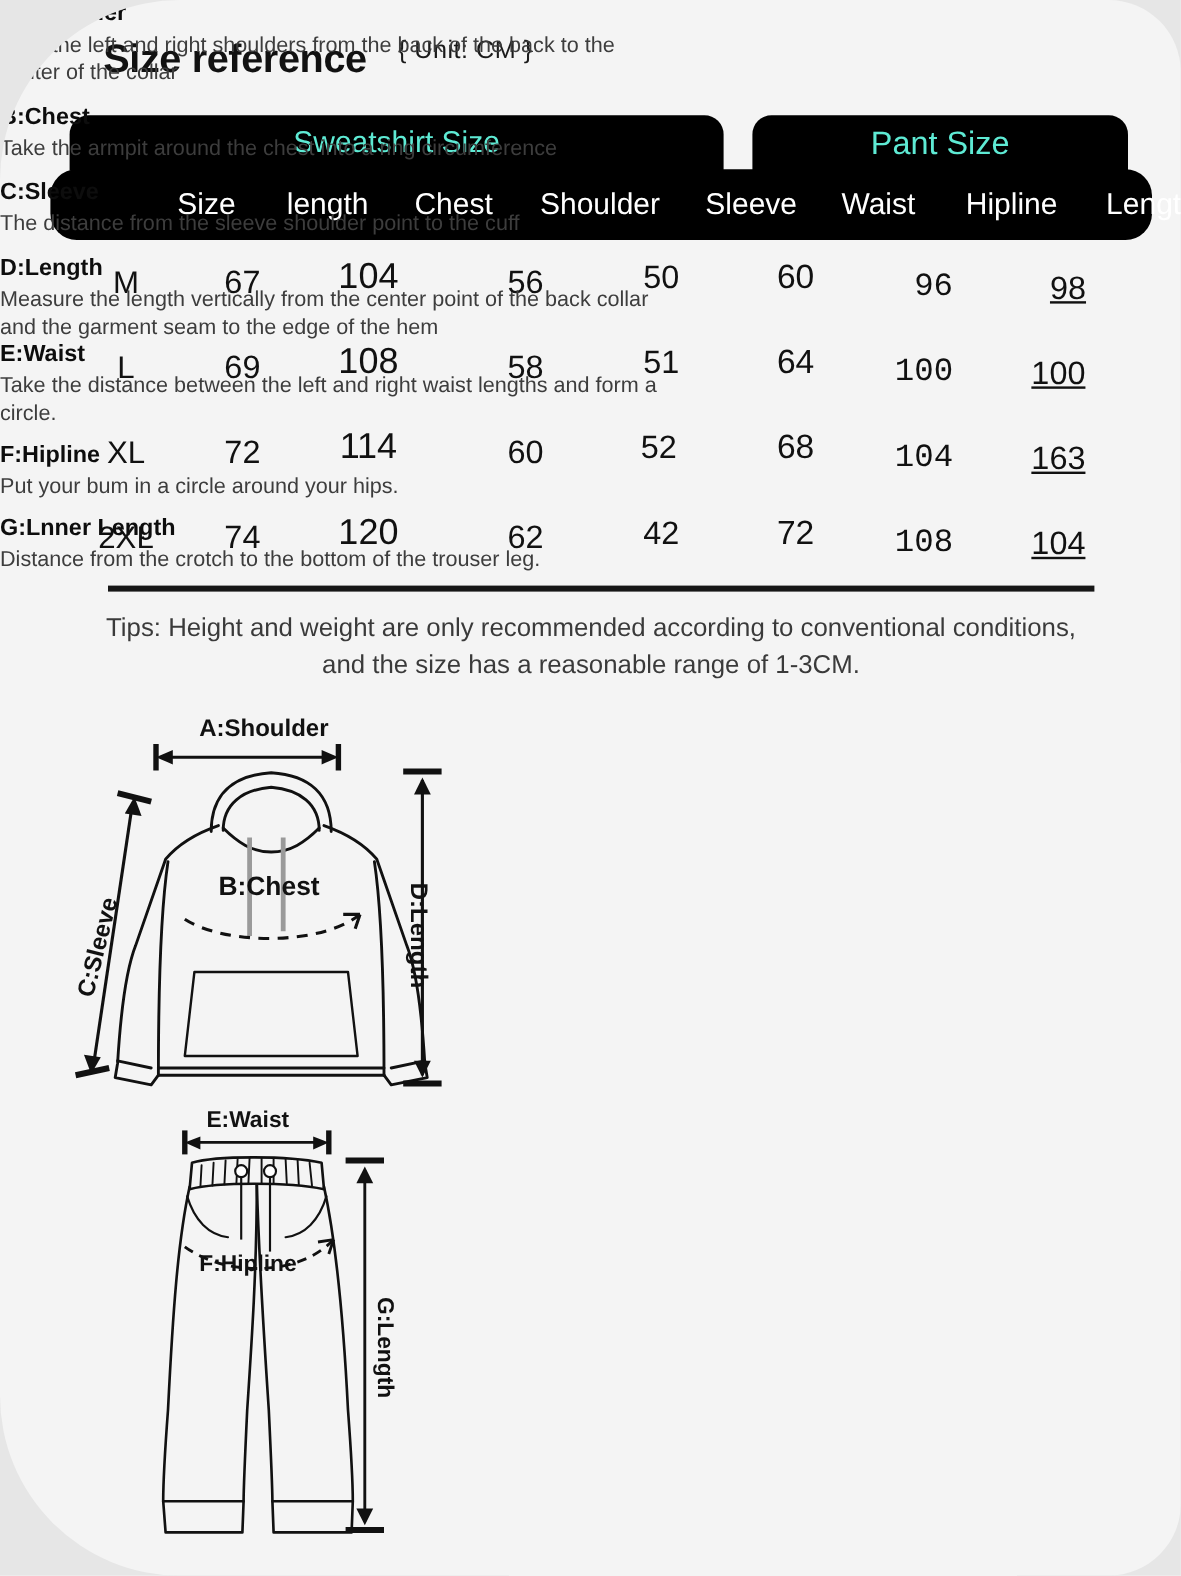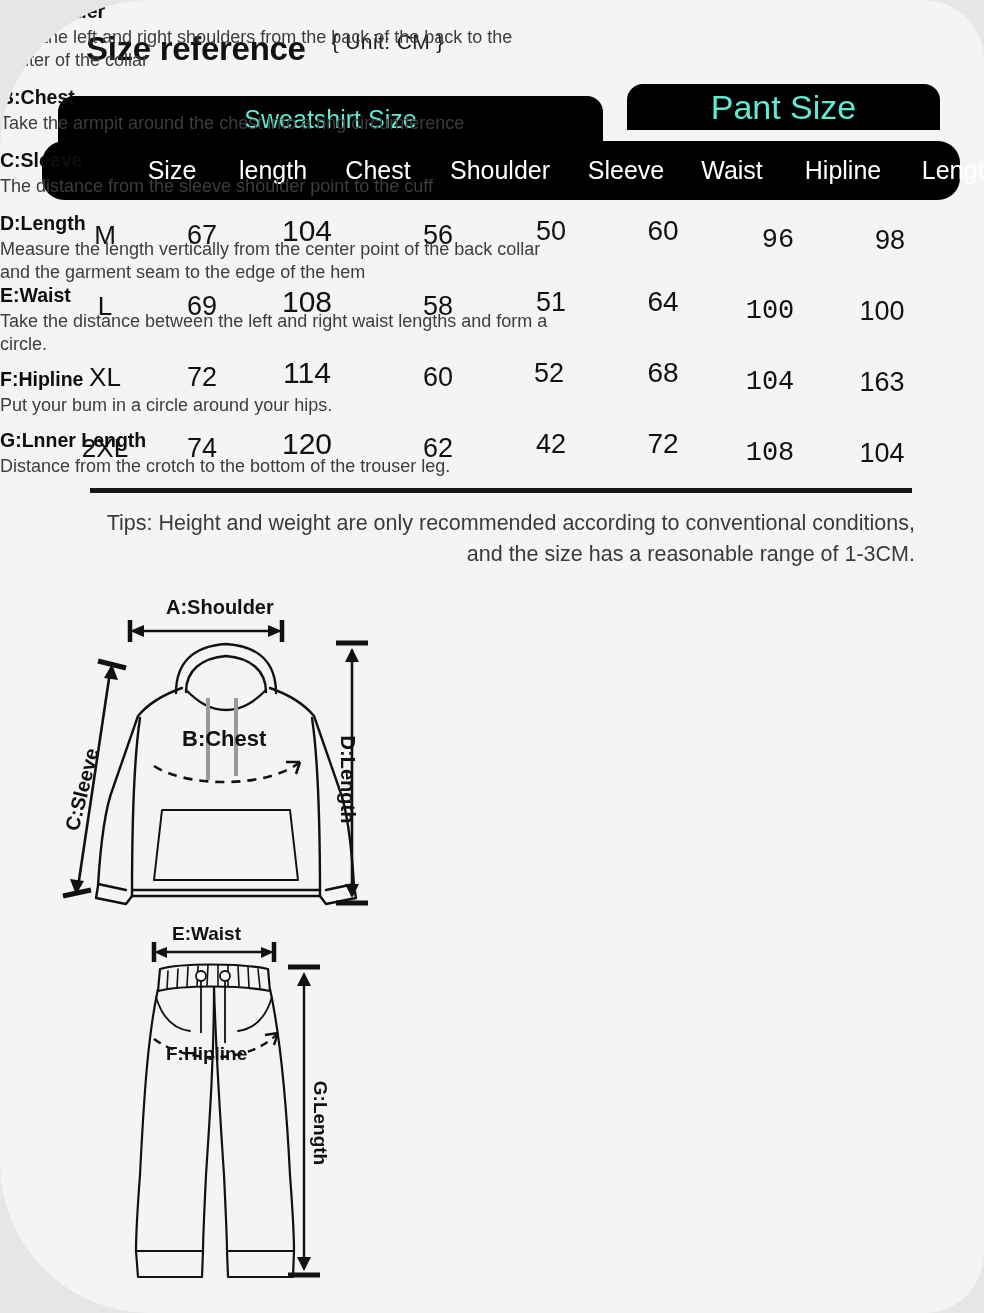--- a/index.html
+++ b/index.html
@@ -62,25 +62,25 @@
   .band-sweatshirt {
     left: 58px;
     top: 96px;
     width: 545px;
     height: 46px;
     border-radius: 16px 16px 0 0;
     font-size: 25px;
   }
   .band-pant {
     left: 627px;
-    top: 84px;
+    top: 96px;
     width: 313px;
     height: 46px;
     border-radius: 16px 16px 0 0;
-    font-size: 34px;
+    font-size: 27px;
   }
   .band-cols {
     position: absolute;
     left: 42px;
     top: 141px;
     width: 918px;
     height: 59px;
     background: #000;
     border-radius: 22px;
   }
@@ -117,38 +117,38 @@
     text-align: center;
     transform: translateX(-50%);
     white-space: nowrap;
     font-size: 27px;
   }
   .cell.c0 { font-size: 26px; }
   .cell.c2 { font-size: 30px; line-height: 62px; }
   .cell.c4 { font-size: 27px; line-height: 62px; }
   .cell.c5 { font-size: 28px; line-height: 62px; }
   .cell.c6 { font-size: 27px; line-height: 80px; font-family: Liberation Mono, monospace; }
-  .cell.c7 { font-size: 27px; line-height: 80px; }
+  .cell.c7 { font-size: 27px; line-height: 80px; text-decoration: underline; }
 
   .divider {
     position: absolute;
     left: 90px;
     top: 488px;
     width: 822px;
     height: 5px;
     background: #161616;
   }
 
   
   .tips {
     position: absolute;
     left: 70px;
     top: 508px;
     width: 845px;
-    text-align: right;
+    text-align: center;
     font-size: 21.5px;
     color: #3a3a3a;
     line-height: 31px;
   }
 
   
   .diagram {
     position: absolute;
   }
   .hoodie-wrap { left: 58px; top: 598px; width: 345px; height: 330px; }

